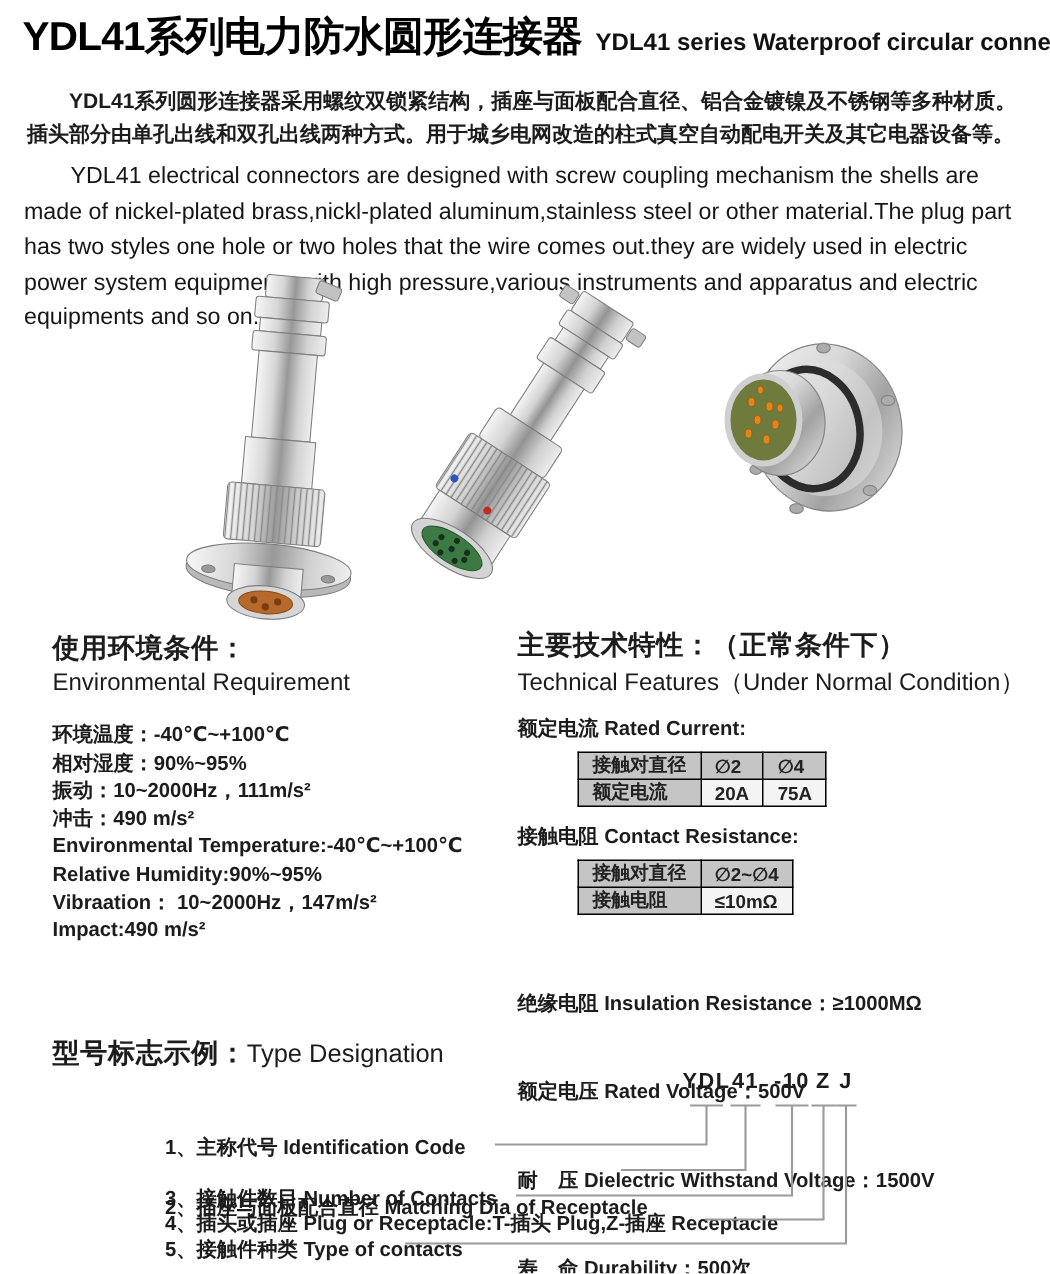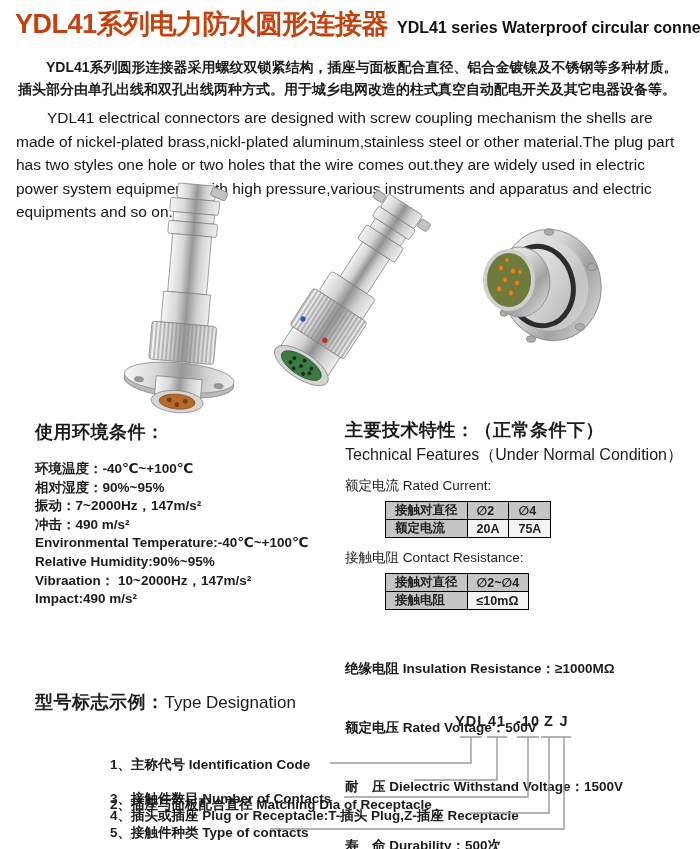--- a/index.html
+++ b/index.html
@@ -16,41 +16,41 @@
   .para-en{position:absolute;left:16px;top:106px;width:672px;font-size:15.5px;line-height:23.5px;font-weight:500;text-indent:2em;color:#161616;}
   
   .photos{position:absolute;left:0;top:178px;width:700px;height:244px;}
   .photo{position:absolute;}
   
   .col-left{position:absolute;left:35px;top:420px;width:300px;}
   .col-right{position:absolute;left:345px;top:418px;width:352px;}
   .sec-head-cn{font-size:18px;font-weight:bold;letter-spacing:0.5px;}
   .sec-head-en{font-size:16px;font-weight:500;margin-top:3px;}
   .spec-lines{margin-top:16px;font-size:13.5px;line-height:18.6px;font-weight:600;}
-  .label-line{font-size:13.5px;font-weight:normal;margin-top:11px;}
+  .label-line{font-size:13.5px;font-weight:bold;margin-top:11px;}
   table.spec{border-collapse:collapse;margin:6px 0 0 40px;font-size:12.5px;font-weight:bold;color:#222;}
   table.spec td{border:1px solid #000000;padding:0 9px;height:16px;text-align:left;white-space:nowrap;}
   td.hd{background:#c5c5c5;}
   td.val{background:#f4f4f4;}
   .tech-lines{margin-top:10px;font-size:13.5px;line-height:19.6px;font-weight:600;white-space:pre-wrap;}
   
   .desig-head{position:absolute;left:35px;top:690px;display:flex;align-items:baseline;gap:0;white-space:nowrap;}
   .desig-head .cn{font-size:18px;font-weight:bold;letter-spacing:0.5px;}
   .desig-head .en{font-size:17px;font-weight:500;}
   .code-part{position:absolute;top:713px;transform:translateX(-50%);font-size:14.5px;font-weight:bold;letter-spacing:1px;white-space:nowrap;}
   .desig-item{position:absolute;left:110px;font-size:13.5px;font-weight:600;white-space:nowrap;text-align:center;}
   .diagram{position:absolute;left:0;top:0;width:700px;height:849px;pointer-events:none;}
 </style>
 </head>
 <body>
 
 <div id="page">
 
   <div class="title-row">
-    <span class="title-cn" style="color: #c2410c;">YDL41系列电力防水圆形连接器</span>
+    <span class="title-cn" style="color: #000000;">YDL41系列电力防水圆形连接器</span>
     <span class="title-en">YDL41 series Waterproof circular connectors</span>
   </div>
 
   <div class="para-cn">YDL41系列圆形连接器采用螺纹双锁紧结构，插座与面板配合直径、铝合金镀镍及不锈钢等多种材质。插头部分由单孔出线和双孔出线两种方式。用于城乡电网改造的柱式真空自动配电开关及其它电器设备等。</div>
   <div class="para-en">YDL41 electrical connectors are designed with screw coupling mechanism the shells are made of nickel-plated brass,nickl-plated aluminum,stainless steel or other material.The plug part has two styles one hole or two holes that the wire comes out.they are widely used in electric power system equipments with high pressure,various instruments and apparatus and electric equipments and so on.</div>
 
   <div class="photos">
 
     <svg class="photo" style="left:110px;top:2px;transform:rotate(5deg);" width="152" height="240" viewBox="0 0 152 240">
       <defs>
@@ -161,24 +161,25 @@
             <ellipse cx="48" cy="73" rx="2.3" ry="3"></ellipse>
           <ellipse cx="57" cy="52" rx="2" ry="2.6"></ellipse>
             <ellipse cx="44" cy="40" rx="2" ry="2.6"></ellipse>
         </g>
       </g>
     </svg>
   </div>
 
   <div class="col-left">
     <div class="sec-head-cn">使用环境条件：</div>
+    <div class="sec-head-en">Environmental Requirement</div>
     <div class="spec-lines">
       <div>环境温度：-40℃~+100℃</div>
       <div>相对湿度：90%~95%</div>
-      <div>振动：7~2000Hz，147m/s²</div>
+      <div>振动：10~2000Hz，111m/s²</div>
       <div>冲击：490 m/s²</div>
       <div>Environmental Temperature:-40℃~+100℃</div>
       <div>Relative Humidity:90%~95%</div>
       <div>Vibraation： 10~2000Hz，147m/s²</div>
       <div>Impact:490 m/s²</div>
     </div>
   </div>
 
   <div class="col-right">
     <div class="sec-head-cn">主要技术特性：（正常条件下）</div>

